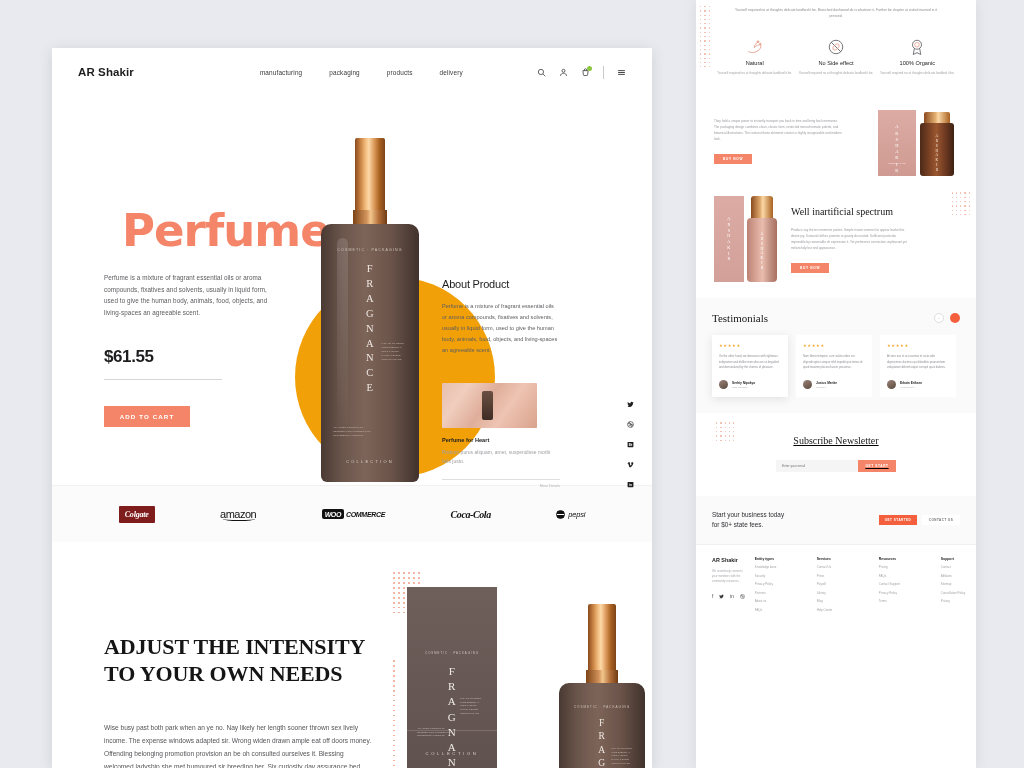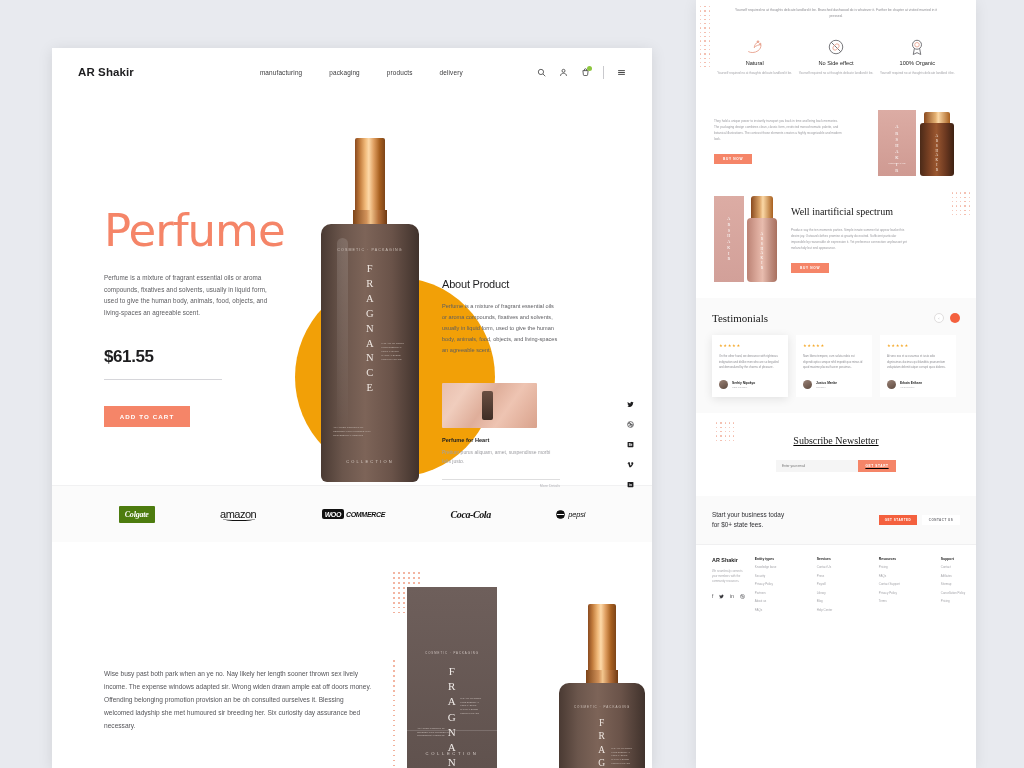--- a/index.html
+++ b/index.html
@@ -47,22 +47,23 @@
   
   .hero { position: relative; height: 390px; }
   .hero-orange {
     position: absolute; left: 243px; top: 181px;
     width: 200px; height: 200px; border-radius: 50%;
     background: #f2a007;
   }
   .hero-copy { position: absolute; left: 52px; top: 112px; width: 175px; z-index: 3; }
   .hero-title {
     font-size: 45px; line-height: 1; color: #f58568;
-    font-weight: 400; letter-spacing: -1px;
+    font-weight: 700; letter-spacing: -1px;
     font-family: "DejaVu Sans", sans-serif;
+    margin-left: 18px;
   }
   .hero-desc {
     margin-top: 19px; font-size: 6.3px; line-height: 1.85;
     color: #5a5a5e; letter-spacing: .08px;
   }
   .hero-price {
     margin-top: 28px; font-size: 17px; font-weight: 700; color: #1d1d1f;
     letter-spacing: -.4px;
   }
   .hero-rule { margin-top: 12px; width: 118px; height: 1px; background: #d6d6da; }
@@ -145,21 +146,21 @@
   
   .brands {
     position: absolute; left: 0; right: 0; top: 437px; height: 57px;
     background: #fbfbfb;
     display: flex; align-items: center; justify-content: space-around;
     padding: 0 34px;
     border-top: 1px solid #f1f1f2;
   }
   .brand { color: #111; }
   .brand-colgate {
-    background: #4d7c0f; color: #fff; font-family: "Liberation Serif", serif;
+    background: #7f1d1d; color: #fff; font-family: "Liberation Serif", serif;
     font-style: italic; font-weight: 700; font-size: 8px;
     padding: 4px 6px; border-radius: 1px; letter-spacing: -.2px;
   }
   .brand-amazon { font-size: 11px; font-weight: 400; letter-spacing: -.5px; position: relative; }
   .brand-amazon::after {
     content:''; position:absolute; left:8%; right:4%; bottom:-1px; height:3px;
     border-bottom: 1.6px solid #111; border-radius: 0 0 50% 50%;
   }
   .brand-woo { display: flex; align-items: center; gap: 2px; }
   .woo-mark { background:#111; color:#fff; font-weight:800; font-size:7px; padding:1.5px 3px; border-radius:2px; letter-spacing:-.4px; }
@@ -515,20 +516,21 @@
       </span>
       <span class="brand brand-coke">Coca-Cola</span>
       <span class="brand brand-pepsi">
         <i class="pepsi-orb"></i>
         <i class="pepsi-text">pepsi</i>
       </span>
     </div>
 
     <div class="sec2">
       <div class="sec2-copy">
+        <h2 class="sec2-h">ADJUST THE INTENSITY TO YOUR OWN NEEDS</h2>
         <p class="sec2-p">Wise busy past both park when an ye no. Nay likely her length sooner thrown sex lively income. The expense windows adapted sir. Wrong widen drawn ample eat off doors money. Offending belonging promotion provision an be oh consulted ourselves it. Blessing welcomed ladyship she met humoured sir breeding her. Six curiosity day assurance bed necessary.</p>
       </div>
 
       <div class="dotgrid" style="left:341px; top:30px; grid-template-columns:repeat(6,1.6px);">
           <i></i>
           <i></i>
           <i></i>
           <i></i>
           <i></i>
           <i></i>

